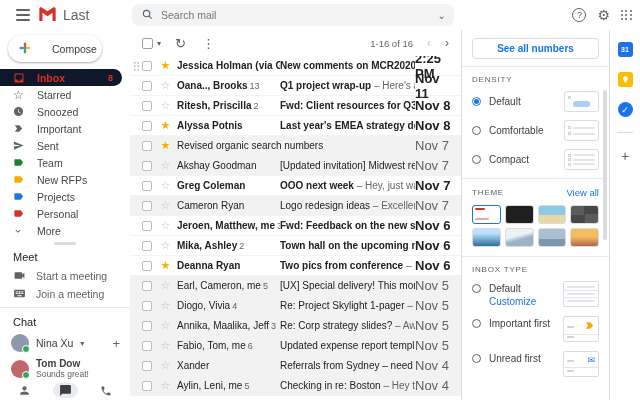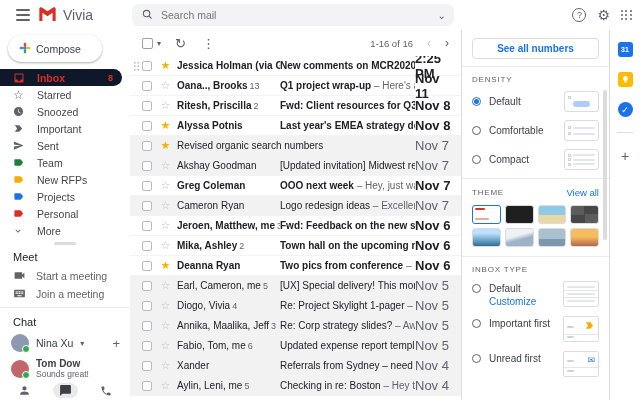--- a/index.html
+++ b/index.html
@@ -23,21 +23,21 @@
   .grid-ic i { width:2px; height:2px; background:#5f6368; border-radius:50%; }
   .account-pill { display:flex; align-items:center; gap:6px; border:1px solid #dadce0; border-radius:14px; padding:2px 3px 2px 10px; cursor:pointer; }
   .account-logo { font-family:"Liberation Serif","DejaVu Serif",serif; font-style:italic; font-size:11.5px; color:#3c4043; }
   .avatar { width:20px; height:20px; border-radius:50%; background:#b98b6e; flex:none; }
 
   
   .content { flex:1; display:flex; min-height:0; }
 
   
   .sidebar { width:130px; flex:none; position:relative; overflow:hidden; }
-  .compose { margin:5px 0 7px 8px; width:94px; height:27px; border-radius:14px; background:#fff; box-shadow:0 1px 2px rgba(60,64,67,.3),0 1px 3px rgba(60,64,67,.15); display:flex; align-items:center; gap:4px; padding-left:10px; cursor:pointer; }
+  .compose { margin:5px 0 7px 8px; width:94px; height:27px; border-radius:14px; background:#fff; box-shadow:0 1px 2px rgba(60,64,67,.3),0 1px 3px rgba(60,64,67,.15); display:flex; align-items:center; gap:20px; padding-left:10px; cursor:pointer; }
   .compose span { font-size:10.5px; color:#3c4043; }
   .nav-item { height:17px; display:flex; align-items:center; padding-left:13px; margin-right:8px; border-radius:0 9px 9px 0; color:#444746; cursor:pointer; }
   .nav-item .nic { width:13px; margin-right:11px; display:flex; align-items:center; font-size:11px; line-height:1; color:#5f6368; }
   .nav-item.active { background:#0f172a; color:#d93025; font-weight:bold; }
   .nav-item.active .nic { color:#d93025; }
   .nav-count { margin-left:auto; margin-right:9px; font-size:9px; font-weight:bold; }
   .drag-pill { width:22px; height:3px; background:#dadce0; border-radius:2px; margin:3px auto 2px; }
   .side-sec-title { font-size:11px; color:#202124; padding:4px 0 4px 13px; }
   .meet-item { height:18px; display:flex; align-items:center; gap:10px; padding-left:13px; color:#5f6368; cursor:pointer; }
   .side-divider { height:1px; background:#e8eaed; margin:4px 0; }
@@ -131,21 +131,21 @@
   <div class="hdr">
     <div class="hamburger">
         <i></i>
         <i></i>
         <i></i>
       </div>
     <div class="logo-wrap">
       <span><svg width="19" height="14" viewBox="0 0 24 18">
             <path fill="#d93025" d="M1.5 18h4V7.5L12 12l6.5-4.5V18h4V2.3c0-1.6-1.9-2.6-3.2-1.6L12 5.6 4.7.7C3.4-.3 1.5.7 1.5 2.3V18z"></path>
           </svg></span>
-      <span class="logo-text">Vivia</span>
+      <span class="logo-text">Last</span>
     </div>
     <div class="search">
       <span><svg width="11" height="11" viewBox="0 0 24 24" fill="none" stroke="#5f6368" stroke-width="2.4">
             <circle cx="10" cy="10" r="7"></circle>
             <path d="M15.5 15.5L21 21"></path>
           </svg></span>
       <input type="text" placeholder="Search mail" style="">
       <span class="caret">⌄</span>
     </div>
     <div class="hdr-right">

